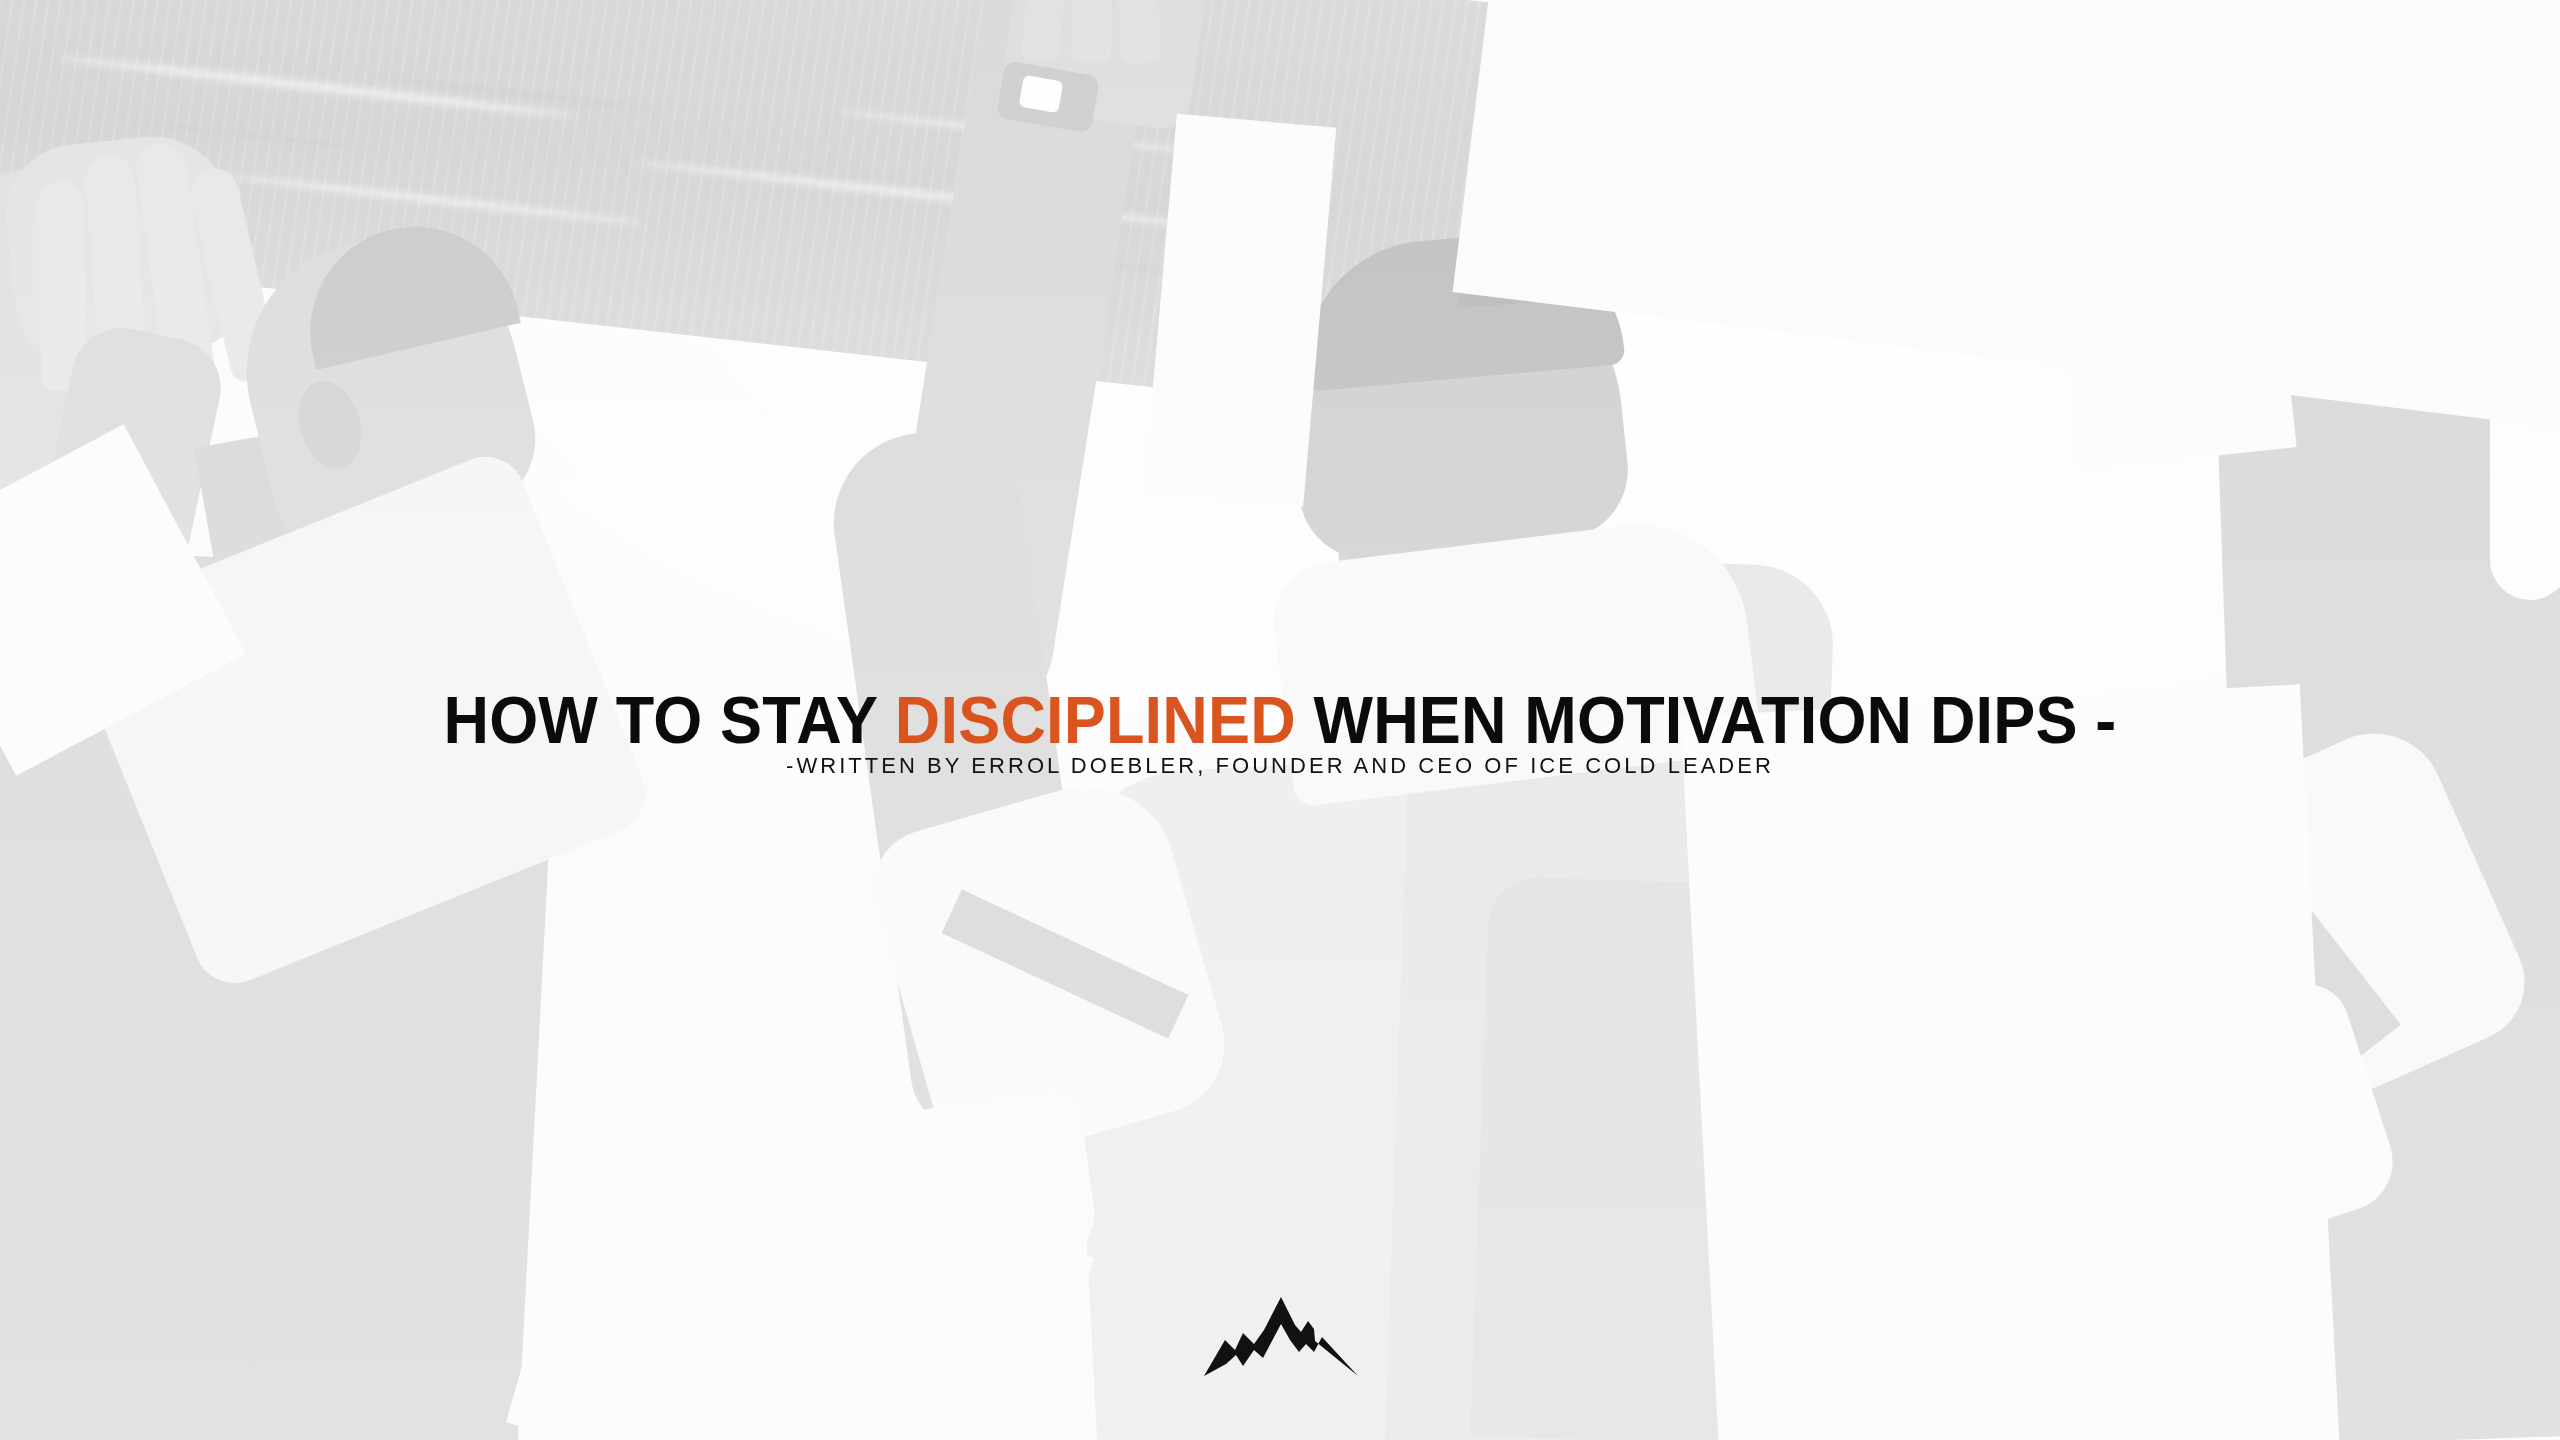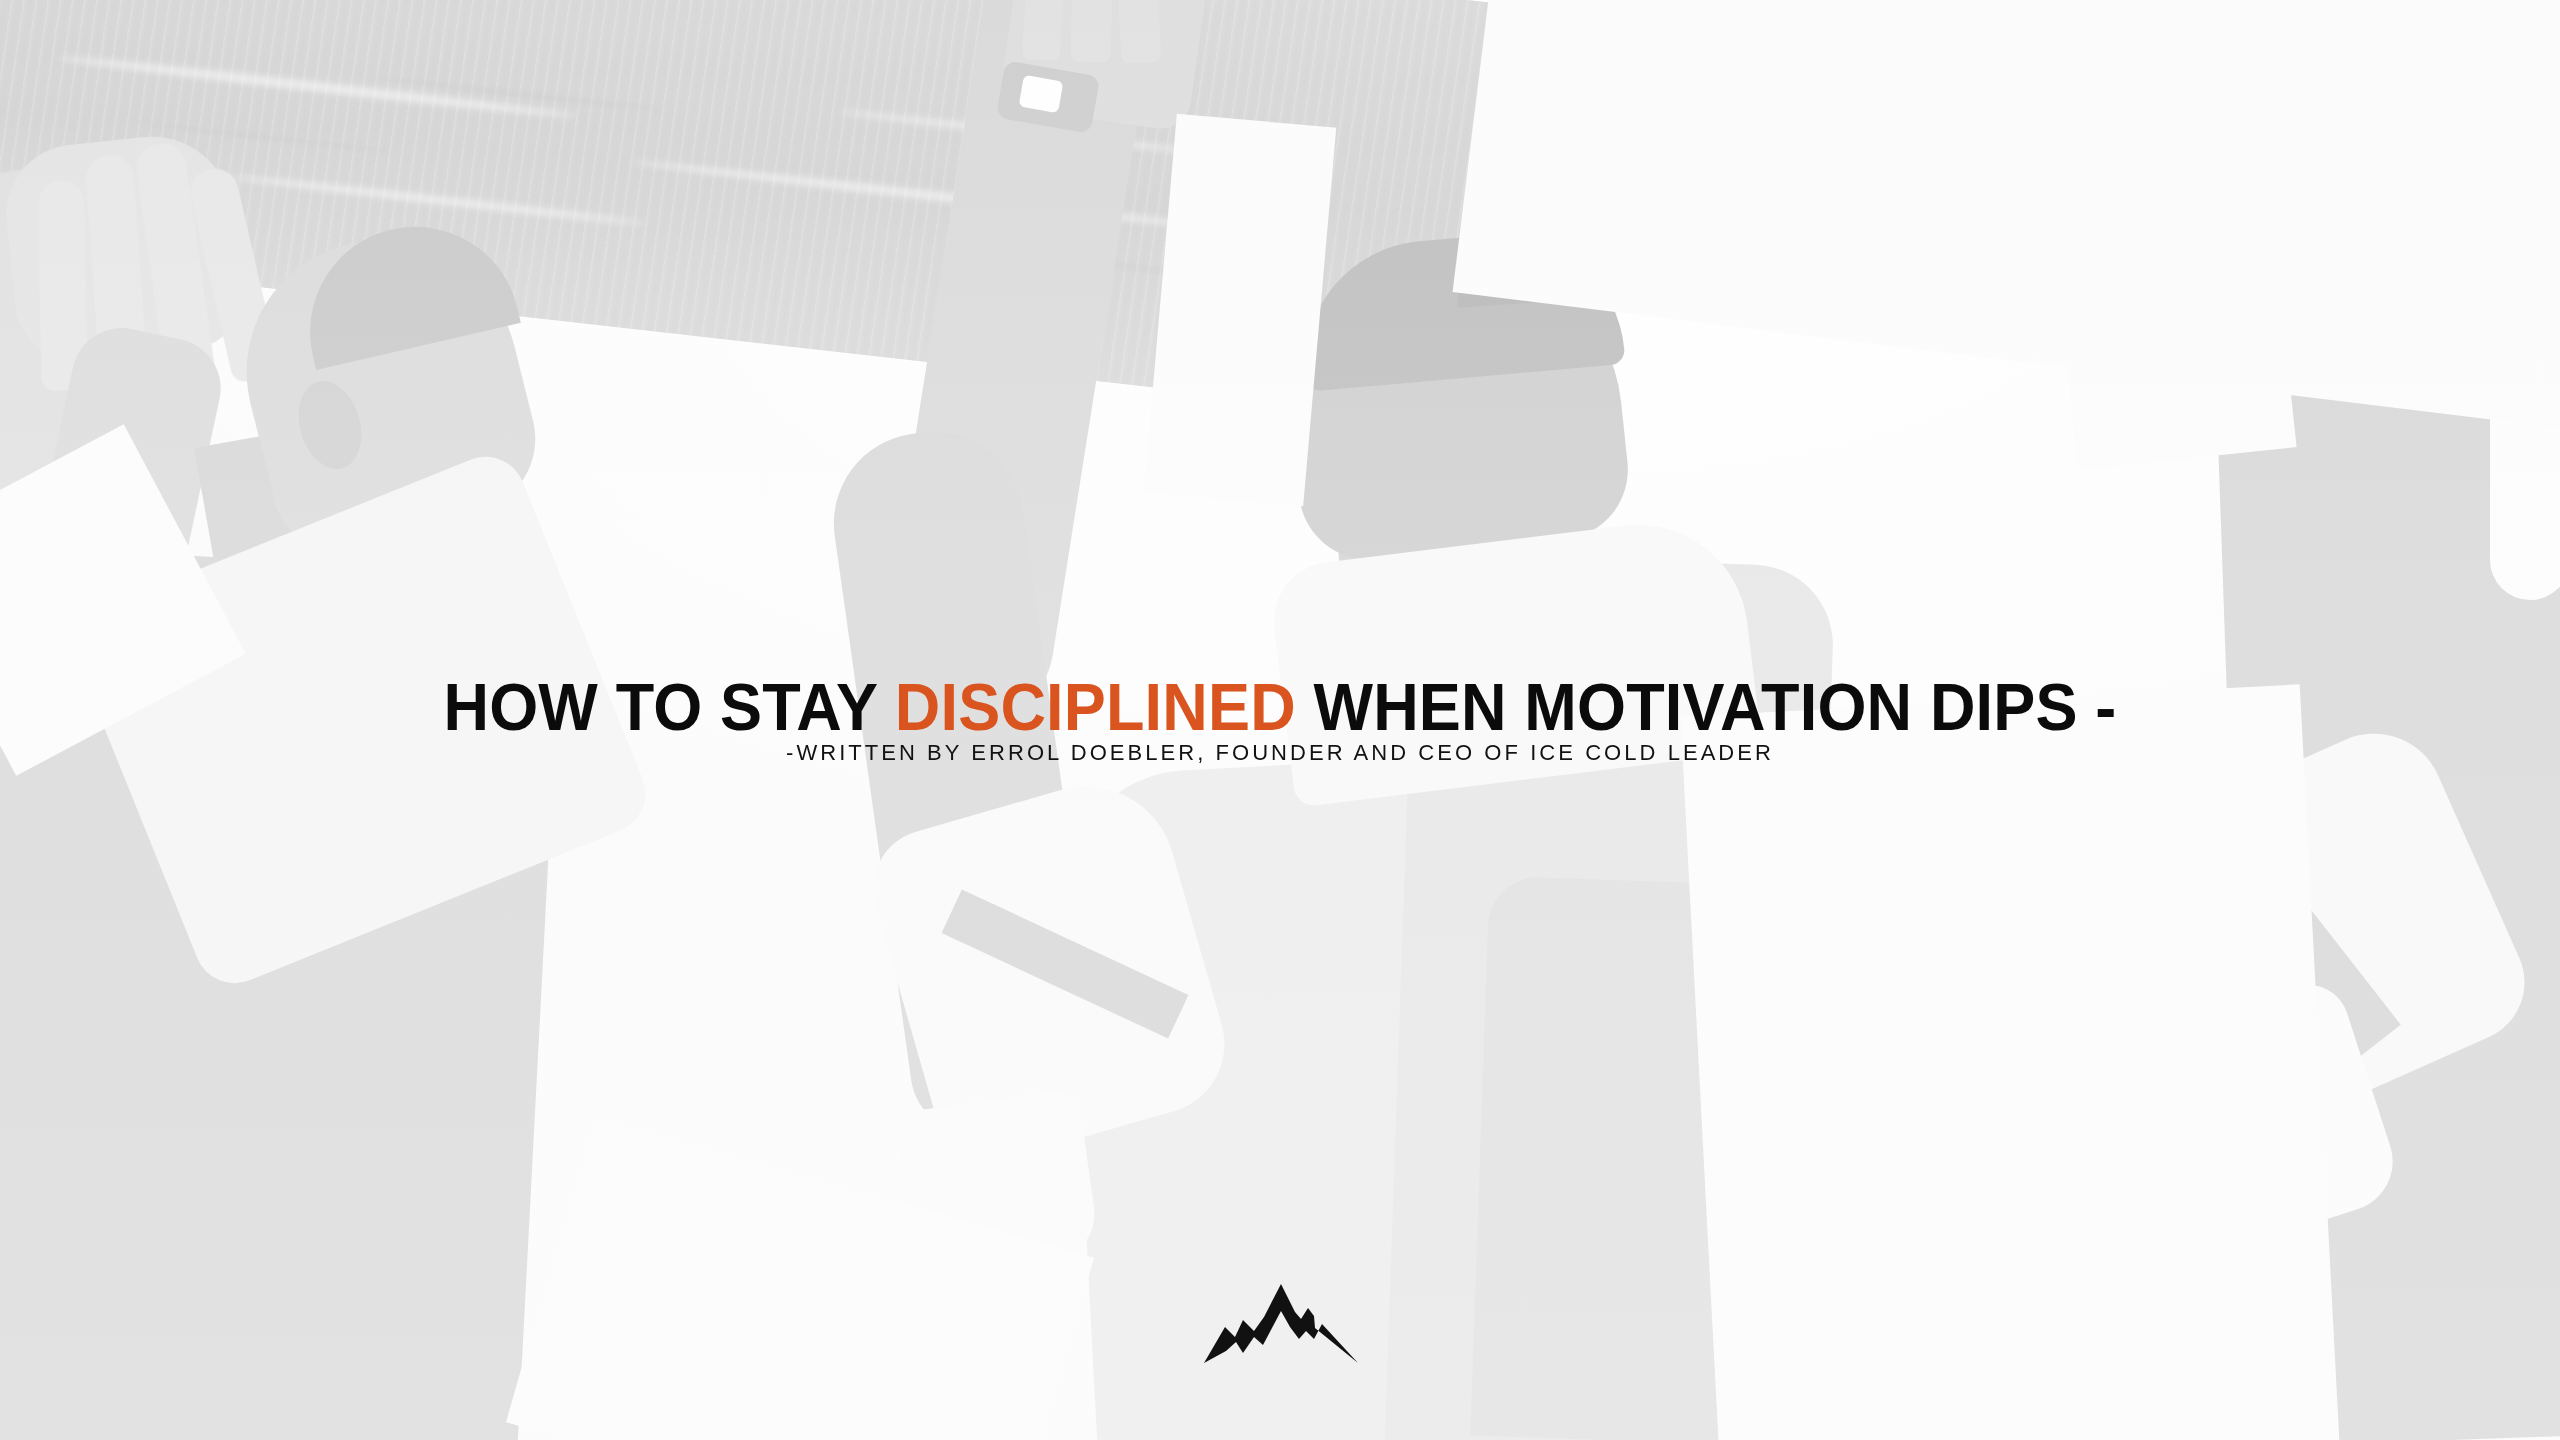--- a/index.html
+++ b/index.html
@@ -301,20 +301,21 @@
       rgba(255,255,255,0.26) 40%,
       rgba(255,255,255,0.34) 100%);
     pointer-events: none;
   }
 
   
   .content {
     position: absolute;
     inset: 0;
     z-index: 40;
+    margin-top: 13px;
   }
   .headline {
     position: absolute;
     left: 0; right: 0;
     top: 628px;
     text-align: center;
     font-family: "Liberation Sans Narrow", "Liberation Sans", sans-serif;
     font-weight: 700;
     font-size: 67px;
     line-height: 1.0;

